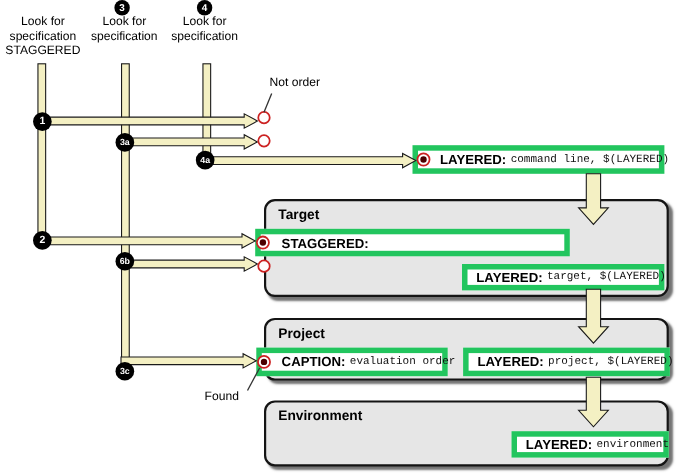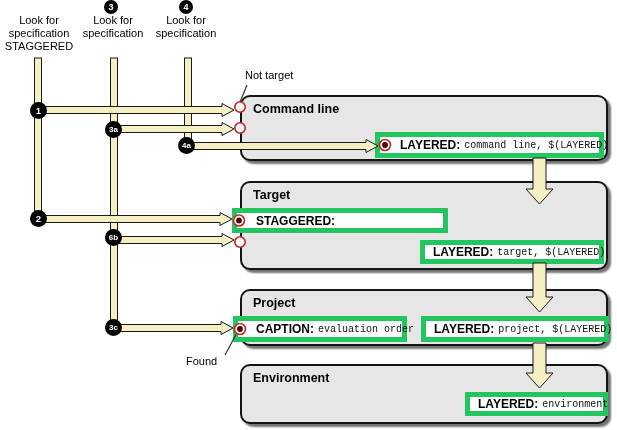--- a/index.html
+++ b/index.html
@@ -16,21 +16,21 @@
   #sc1{left:240px;top:181px;width:368px;height:89px;}
   #sc2{left:240px;top:289px;width:368px;height:57px;}
   #sc3{left:240px;top:364px;width:368px;height:60px;}
   .scope-title{padding:5px 0 0 11px;font-size:12.5px;font-weight:bold;}
   
   .entry{
     position:absolute;background:#fff;border:5px solid #22c55e;box-sizing:border-box;
     display:flex;align-items:center;white-space:nowrap;
   }
   .w1{left:375px;top:132px;width:229px;height:26px;padding-left:20px;}
-  .w2{left:232px;top:208px;width:216px;height:25px;padding-left:19px;}
+  .w2{left:232px;top:208px;width:286px;height:25px;padding-left:19px;}
   .w3{left:420px;top:240px;width:184px;height:24px;padding-left:8px;}
   .w4{left:233px;top:316px;width:174px;height:26px;padding-left:18px;}
   .w5{left:421px;top:316px;width:188px;height:26px;padding-left:8px;}
   .w6{left:465px;top:392px;width:143px;height:24px;padding-left:8px;}
   .ename{font-weight:bold;font-size:12px;margin-right:4px;}
   .eval{font-family:"Liberation Mono",monospace;font-size:10px;color:#111;}
   
   svg.overlay{position:absolute;left:0;top:0;pointer-events:none;}
   
   .tbadge{
@@ -47,23 +47,20 @@
   
   .annot{position:absolute;font-size:11px;}
   #not-found{left:245px;top:69px;}
   #found{left:186px;top:355px;}
 </style>
 </head>
 <body>
 
 <div class="stage">
 
-  <div class="scope" id="sc0">
-    <div class="scope-title">Command line</div>
-  </div>
   <div class="scope" id="sc1">
     <div class="scope-title">Target</div>
   </div>
   <div class="scope" id="sc2">
     <div class="scope-title">Project</div>
   </div>
   <div class="scope" id="sc3">
     <div class="scope-title">Environment</div>
   </div>
 
@@ -144,18 +141,18 @@
   </div>
 
   <div class="tbadge" style="left:104px;top:0;">3</div>
   <div class="tbadge" style="left:179px;top:0;">4</div>
 
   <div class="fbadge" style="left:30px;top:102px;">1</div>
   <div class="fbadge two" style="left:105px;top:121px;">3a</div>
   <div class="fbadge two" style="left:178px;top:137px;">4a</div>
   <div class="fbadge" style="left:30px;top:210px;">2</div>
   <div class="fbadge two" style="left:105px;top:229px;">6b</div>
-  <div class="fbadge two" style="left:105px;top:319px;">3c</div>
+  <div class="fbadge two" style="left:105px;top:329px;">3c</div>
 
-  <div class="annot" id="not-found">Not target</div>
+  <div class="annot" id="not-found">Not order</div>
   <div class="annot" id="found">Found</div>
 
 </div>
 
 </body></html>

